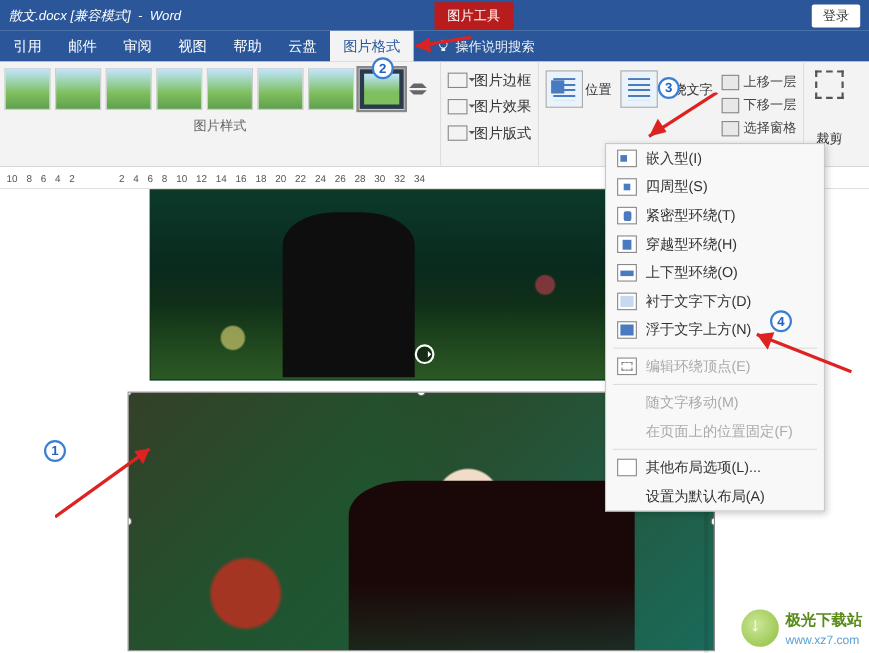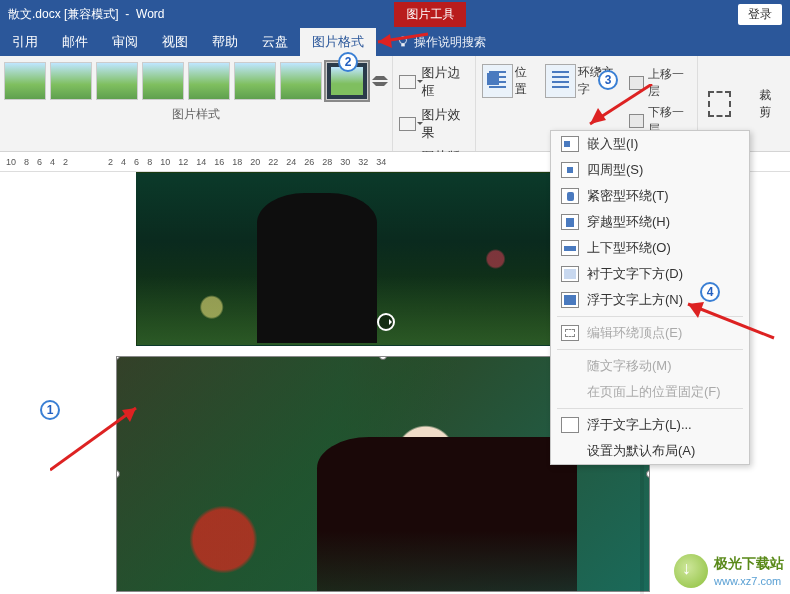--- a/index.html
+++ b/index.html
@@ -1,20 +1,20 @@
 <!DOCTYPE html>
 <html><head>
 <meta charset="utf-8">
 <style>
 * { margin: 0; padding: 0; box-sizing: border-box; font-family: "Microsoft YaHei", sans-serif; }
 body { width: 790px; height: 594px; background: #fff; position: relative; overflow: hidden; }
 
 
 .titlebar { height: 28px; background: #2b579a; display: flex; align-items: center; color: #fff; font-size: 12px; padding: 0 8px; }
-.titlebar .doc-title { flex: 0 0 auto; }
+.titlebar .doc-title { flex: 0 0 auto; font-style: italic; }
 .titlebar .tool-tab { margin-left: 230px; background: #b91c1c; padding: 4px 12px; font-size: 12px; }
 .titlebar .login { margin-left: auto; background: #fff; color: #333; padding: 2px 10px; font-size: 12px; border-radius: 2px; }
 
 
 .menubar { height: 28px; background: #2b579a; display: flex; align-items: stretch; color: #fff; font-size: 13px; }
 .menubar .tab { padding: 0 12px; display: flex; align-items: center; cursor: pointer; }
 .menubar .tab.active { background: #f3f3f3; color: #2b579a; position: relative; }
 .menubar .search-wrap { display: flex; align-items: center; margin-left: 20px; gap: 4px; font-size: 12px; opacity: 0.9; }
 .menubar .bulb { width: 14px; height: 14px; }
 
@@ -39,21 +39,21 @@
 .pos-group { display: flex; padding: 8px 6px; gap: 8px; align-items: flex-start; border-right: 1px solid #ddd; }
 .big-btn { display: flex; align-items: center; font-size: 12px; color: #333; gap: 2px; }
 .big-icon { width: 34px; height: 34px; border: 1px solid #aaa; background: #eaf2fa; position: relative; }
 .big-icon .lines { position:absolute; inset:6px; background: repeating-linear-gradient(#4a7abf 0 2px, transparent 2px 5px); }
 .big-icon .sq { position:absolute; left:4px; top:8px; width:12px; height:12px; background:#4a7abf; }
 
 .arrange-col { display:flex; flex-direction:column; gap:4px; font-size:12px; color:#444; padding-top:2px; }
 .arr-row { display:flex; align-items:center; gap:4px; }
 .arr-ic { width:16px; height:14px; border:1px solid #888; background:#e8e8e8; }
 
-.crop-group { display:flex; flex-direction:row; align-items:center; padding:8px 10px; font-size:12px; color:#333;gap:28px; }
+.crop-group { display:flex; flex-direction:column; align-items:center; padding:8px 10px; font-size:12px; color:#333;gap:28px; }
 .crop-ic { width:26px; height:26px; border:2px dashed #555; }
 
 
 .ruler { height: 20px; background: #fff; border-bottom: 1px solid #ddd; display:flex; align-items:center; font-size:9px; color:#555; gap:8px; padding:0 6px; position:relative; }
 
 
 .doc-area { position: relative; background: #fff; height: 440px; padding: 10px 30px; }
 .page-shadow { position:absolute; left:640px; top:160px; width:4px; bottom:0; background:rgba(0,0,0,0.08); }
 .photo { position: relative; border: 1px solid transparent; }
 .photo.sel { border: 1px solid #888; }
@@ -283,21 +283,21 @@
       <span style="width:18px"></span>
       <span>随文字移动(M)</span>
     </div>
   <div class="dd-item disabled">
       <span style="width:18px"></span>
       <span>在页面上的位置固定(F)</span>
     </div>
   <div class="dd-sep"></div>
   <div class="dd-item">
       <span class="dd-ic"></span>
-      <span>浮于文字上方(L)...</span>
+      <span>其他布局选项(L)...</span>
     </div>
   <div class="dd-item">
       <span style="width:18px"></span>
       <span>设置为默认布局(A)</span>
     </div>
 </div>
 
 <div class="marker" style="left:40px; top:400px;">1</div>
 <div class="marker" style="left:338px; top:52px;">2</div>
 <div class="marker" style="left:598px; top:70px;">3</div>

